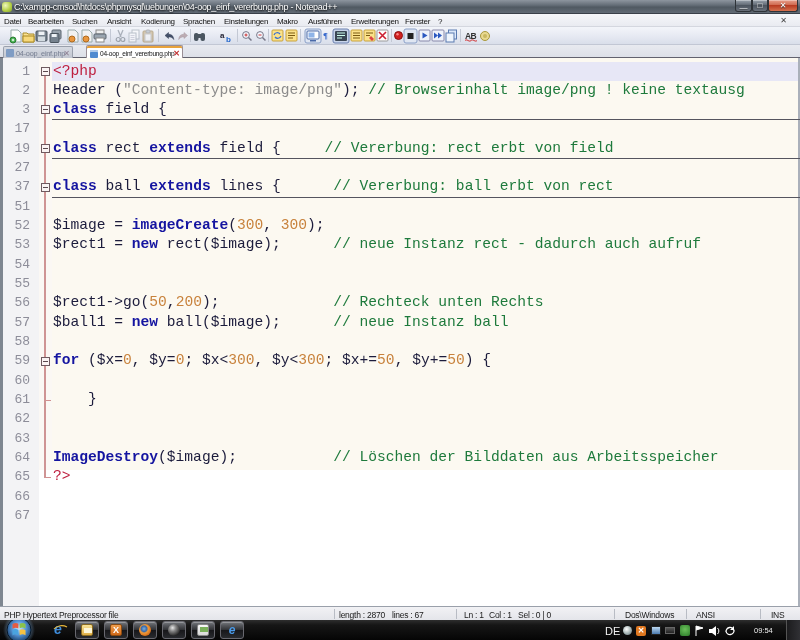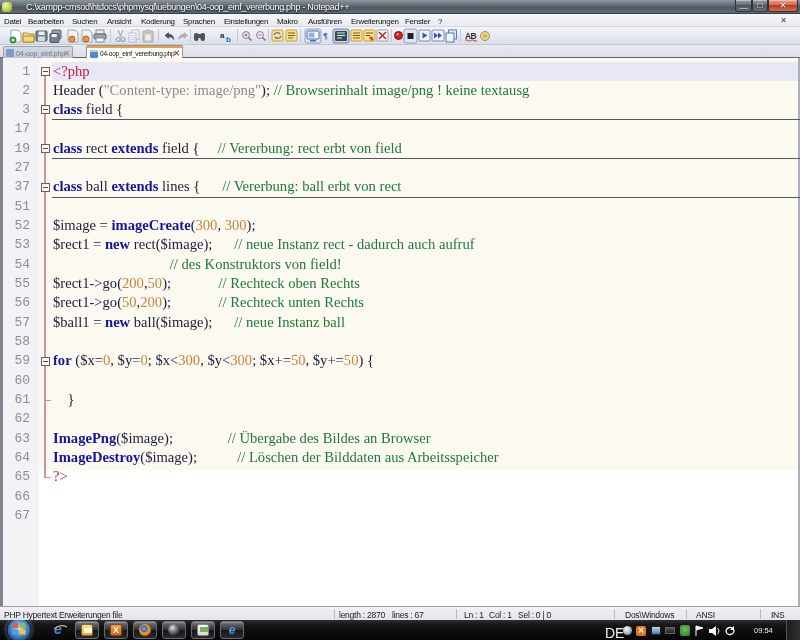--- a/index.html
+++ b/index.html
@@ -1,17 +1,17 @@
 <!DOCTYPE html>
 <html><head><meta charset="utf-8"><style>
 *{margin:0;padding:0;box-sizing:border-box}
 html,body{width:800px;height:640px;overflow:hidden;background:#fff;font-family:"Liberation Sans",sans-serif}
 .abs{position:absolute}
 #title{left:0;top:0;width:800px;height:14px;background:linear-gradient(#8d959f 0%,#646d77 40%,#505962 55%,#626b75 100%);border-bottom:1px solid #3a4049}
-#title .txt{position:absolute;left:26px;top:2px;font-size:9px;color:#fff;text-shadow:0 1px 2px #000;letter-spacing:-0.3px;white-space:pre}
+#title .txt{position:absolute;left:14px;top:2px;font-size:9px;color:#fff;text-shadow:0 1px 2px #000;letter-spacing:-0.3px;white-space:pre}
 #npicon{position:absolute;left:2px;top:2px;width:10px;height:10px;border-radius:3px;background:radial-gradient(circle at 35% 35%,#eef6c0,#b6d048 55%,#7fa02c)}
 .wbtn{position:absolute;top:0;height:12px;border:1px solid #2e3338;border-top:none;border-radius:0 0 3px 3px;background:linear-gradient(#9aa3ad,#626a74 45%,#4d555f 50%,#6a727c);box-shadow:inset 0 1px 0 rgba(255,255,255,.35)}
 #btnclose{background:linear-gradient(#e8a08c,#cf6a50 45%,#b83c22 50%,#d4704e)}
 .wglyph{position:absolute;color:#fff;font-size:8px;line-height:10px;width:100%;text-align:center;text-shadow:0 1px 1px #333}
 #menubar{left:0;top:14px;width:800px;height:13px;background:linear-gradient(#f6f7fa,#e9ebf1);border-bottom:1px solid #d4d7df}
 .mi{position:absolute;top:2.5px;font-size:8px;color:#111;letter-spacing:-0.3px}
 #toolbar{left:0;top:27px;width:800px;height:18px;background:linear-gradient(#f3f5fa 0%,#e6e9f2 55%,#d9deea 100%);border-bottom:1px solid #c2c7d4}
 #tabbar{left:0;top:45px;width:800px;height:13px;background:linear-gradient(#e8eaf0,#dcdfe7)}
 #tabline{left:0;top:57px;width:800px;height:1px;background:#62626e}
 #tab1{left:3px;top:46px;width:70px;height:12px;background:linear-gradient(#d6dae2,#c2c6d0);border:1px solid #9aa0ac;border-bottom:none;border-radius:2px 2px 0 0}
@@ -22,39 +22,39 @@
 #tab2 .ticon{position:absolute;left:3px;top:3.5px;width:8px;height:8px;background:#4f8ad0;border-radius:1px;box-shadow:inset 0 2px 0 rgba(255,255,255,.55)}
 #tab2 .ttxt{position:absolute;left:13px;top:3px;font-size:8px;color:#111;white-space:pre;letter-spacing:-0.3px;transform:scaleX(0.82);transform-origin:0 0}
 #tab2 .tx{position:absolute;right:2px;top:2.5px;font-size:8px;color:#c03030;font-weight:bold}
 #editor{left:0;top:58px;width:800px;height:548px;background:#fff;overflow:hidden}
 #cream{position:absolute;left:52px;top:0;width:746px;height:412px;background:#fcf9f1}
 #caretline{position:absolute;left:39px;top:3.5px;width:761px;height:19.33px;background:#e7e7f6}
 #numcol{position:absolute;left:0;top:0;width:39px;height:548px;background:#f3f3f5;border-left:3px solid #7e8690}
 #foldcol{position:absolute;left:39px;top:0;width:13px;height:412px;background:#fbf8f4}
 #rmargin{position:absolute;right:0;top:0;width:2px;height:548px;background:#aab0ba}
 .ln{position:absolute;left:3px;width:27px;text-align:right;font-family:"Liberation Mono",monospace;font-size:13px;line-height:19.33px;color:#8d8d99}
-.row{position:absolute;left:53px;font-family:Liberation Serif, serif;font-size:14.6px;line-height:19.33px;white-space:pre}
+.row{position:absolute;left:53px;font-family:Liberation Mono, monospace;font-size:14.6px;line-height:19.33px;white-space:pre}
 .kw,.fn{color:#1414a0;font-weight:bold}
 .d{color:#1c1c3c}
 .n{color:#c8823c}
 .s{color:#8c8c8c}
 .c{color:#1e7a3c}
 .t{color:#be2040}
 .fline{position:absolute;left:52px;width:748px;height:1px;background:#55555f}
 #redline{position:absolute;left:44px;top:12.5px;width:2px;height:407px;background:#cf9494}
 .fbox{position:absolute;left:41px;width:9px;height:9px;background:#faf4f4;border:1px solid #6e5a60}
 .fbox i{position:absolute;left:1px;top:3px;width:5px;height:1px;background:#5a4a50}
 .fstub{position:absolute;left:46px;width:5px;height:1px;background:#d09090}
 #status{left:0;top:606px;width:800px;height:14px;background:linear-gradient(#f2f2f5,#e4e5ea);border-top:1px solid #9aa0aa}
 .st{position:absolute;top:2.5px;font-size:8.5px;color:#1a1a1a;white-space:pre;letter-spacing:-0.25px}
 .ssep{position:absolute;top:2px;width:1px;height:10px;background:#b8bcc4}
 #taskbar{left:0;top:620px;width:800px;height:20px;background:linear-gradient(#2e2e2e 0%,#161616 25%,#0c0c0c 70%,#050505 100%)}
 .tbtn{position:absolute;top:1px;width:24px;height:18px;border:1px solid #68686f;border-radius:3px;background:linear-gradient(rgba(185,190,200,.55),rgba(110,115,125,.35) 48%,rgba(40,40,50,.3) 52%,rgba(90,95,105,.4));box-shadow:inset 0 1px 0 rgba(255,255,255,.25)}
 .tico{position:absolute;left:5px;top:2px;width:12px;height:12px;border-radius:2px}
-.tray{position:absolute;font-size:14px;color:#eee}
+.tray{position:absolute;font-size:11px;color:#eee}
 </style></head><body>
 <div class="abs" id="title">
     <div id="npicon"></div>
     <div class="txt">C:\xampp-cmsod\htdocs\phpmysql\uebungen\04-oop_einf_vererbung.php - Notepad++</div>
   </div>
 <div class="wbtn" style="left:735px;width:17px">
     <div class="wglyph" style="top:3px">—</div>
   </div>
 <div class="wbtn" style="left:752px;width:16px">
     <div class="wglyph" style="top:1px">□</div>
@@ -301,27 +301,25 @@
     <div class="ln" style="top:409.43px">65</div>
     <div class="ln" style="top:428.76px">66</div>
     <div class="ln" style="top:448.09px">67</div>
     <div class="row" style="top:3.50px"><span class="t">&lt;?php</span></div>
     <div class="row" style="top:22.83px"><span class="d">Header (</span><span class="s">"Content-type: image/png"</span><span class="d">); </span><span class="c">// Browserinhalt image/png ! keine textausg</span></div>
     <div class="row" style="top:42.16px"><span class="kw">class</span><span class="d"> field {</span></div>
     <div class="row" style="top:80.82px"><span class="kw">class</span><span class="d"> rect </span><span class="kw">extends</span><span class="d"> field {     </span><span class="c">// Vererbung: rect erbt von field</span></div>
     <div class="row" style="top:119.48px"><span class="kw">class</span><span class="d"> ball </span><span class="kw">extends</span><span class="d"> lines {      </span><span class="c">// Vererbung: ball erbt von rect</span></div>
     <div class="row" style="top:158.14px"><span class="d">$image = </span><span class="fn">imageCreate</span><span class="d">(</span><span class="n">300</span><span class="d">, </span><span class="n">300</span><span class="d">);</span></div>
     <div class="row" style="top:177.47px"><span class="d">$rect1 = </span><span class="kw">new</span><span class="d"> rect($image);      </span><span class="c">// neue Instanz rect - dadurch auch aufruf</span></div>
-    <div class="row" style="top:196.80px"><span class="d">                                </span><span class="c">// des Konstruktors von field!</span></div>
-    <div class="row" style="top:216.13px"><span class="d">$rect1-&gt;go(</span><span class="n">200</span><span class="d">,</span><span class="n">50</span><span class="d">);             </span><span class="c">// Rechteck oben Rechts</span></div>
+    <div class="row" style="top:196.80px"><span class="d">                                </span></div>
     <div class="row" style="top:235.46px"><span class="d">$rect1-&gt;go(</span><span class="n">50</span><span class="d">,</span><span class="n">200</span><span class="d">);             </span><span class="c">// Rechteck unten Rechts</span></div>
     <div class="row" style="top:254.79px"><span class="d">$ball1 = </span><span class="kw">new</span><span class="d"> ball($image);      </span><span class="c">// neue Instanz ball</span></div>
     <div class="row" style="top:293.45px"><span class="kw">for</span><span class="d"> ($x=</span><span class="n">0</span><span class="d">, $y=</span><span class="n">0</span><span class="d">; $x&lt;</span><span class="n">300</span><span class="d">, $y&lt;</span><span class="n">300</span><span class="d">; $x+=</span><span class="n">50</span><span class="d">, $y+=</span><span class="n">50</span><span class="d">) {</span></div>
     <div class="row" style="top:332.11px"><span class="d">    }</span></div>
-    <div class="row" style="top:370.77px"><span class="fn">ImagePng</span><span class="d">($image);               </span><span class="c">// Übergabe des Bildes an Browser</span></div>
     <div class="row" style="top:390.10px"><span class="fn">ImageDestroy</span><span class="d">($image);           </span><span class="c">// Löschen der Bilddaten aus Arbeitsspeicher</span></div>
     <div class="row" style="top:409.43px"><span class="t">?&gt;</span></div>
     <div class="fline" style="top:61.49px"></div>
     <div class="fline" style="top:100.15px"></div>
     <div class="fline" style="top:138.81px"></div>
     <div id="redline"></div>
     <div class="fbox" style="top:8.66px">
       <i></i>
     </div>
     <div class="fbox" style="top:47.32px">
@@ -333,21 +331,21 @@
     <div class="fbox" style="top:124.64px">
       <i></i>
     </div>
     <div class="fbox" style="top:298.62px">
       <i></i>
     </div>
     <div class="fstub" style="top:341.77px"></div>
     <div class="fstub" style="top:419.09px"></div>
 </div>
 <div class="abs" id="status">
-    <div class="st" style="left:4px">PHP Hypertext Erweiterungen file</div>
+    <div class="st" style="left:4px">PHP Hypertext Preprocessor file</div>
     <div class="st" style="left:339px">length : 2870</div>
     <div class="st" style="left:392px">lines : 67</div>
     <div class="st" style="left:464px">Ln : 1</div>
     <div class="st" style="left:489px">Col : 1</div>
     <div class="st" style="left:518px">Sel : 0 | 0</div>
     <div class="st" style="left:625px">Dos\Windows</div>
     <div class="st" style="left:696px">ANSI</div>
     <div class="st" style="left:771px">INS</div>
     <div class="ssep" style="left:334px"></div>
     <div class="ssep" style="left:456px"></div>

